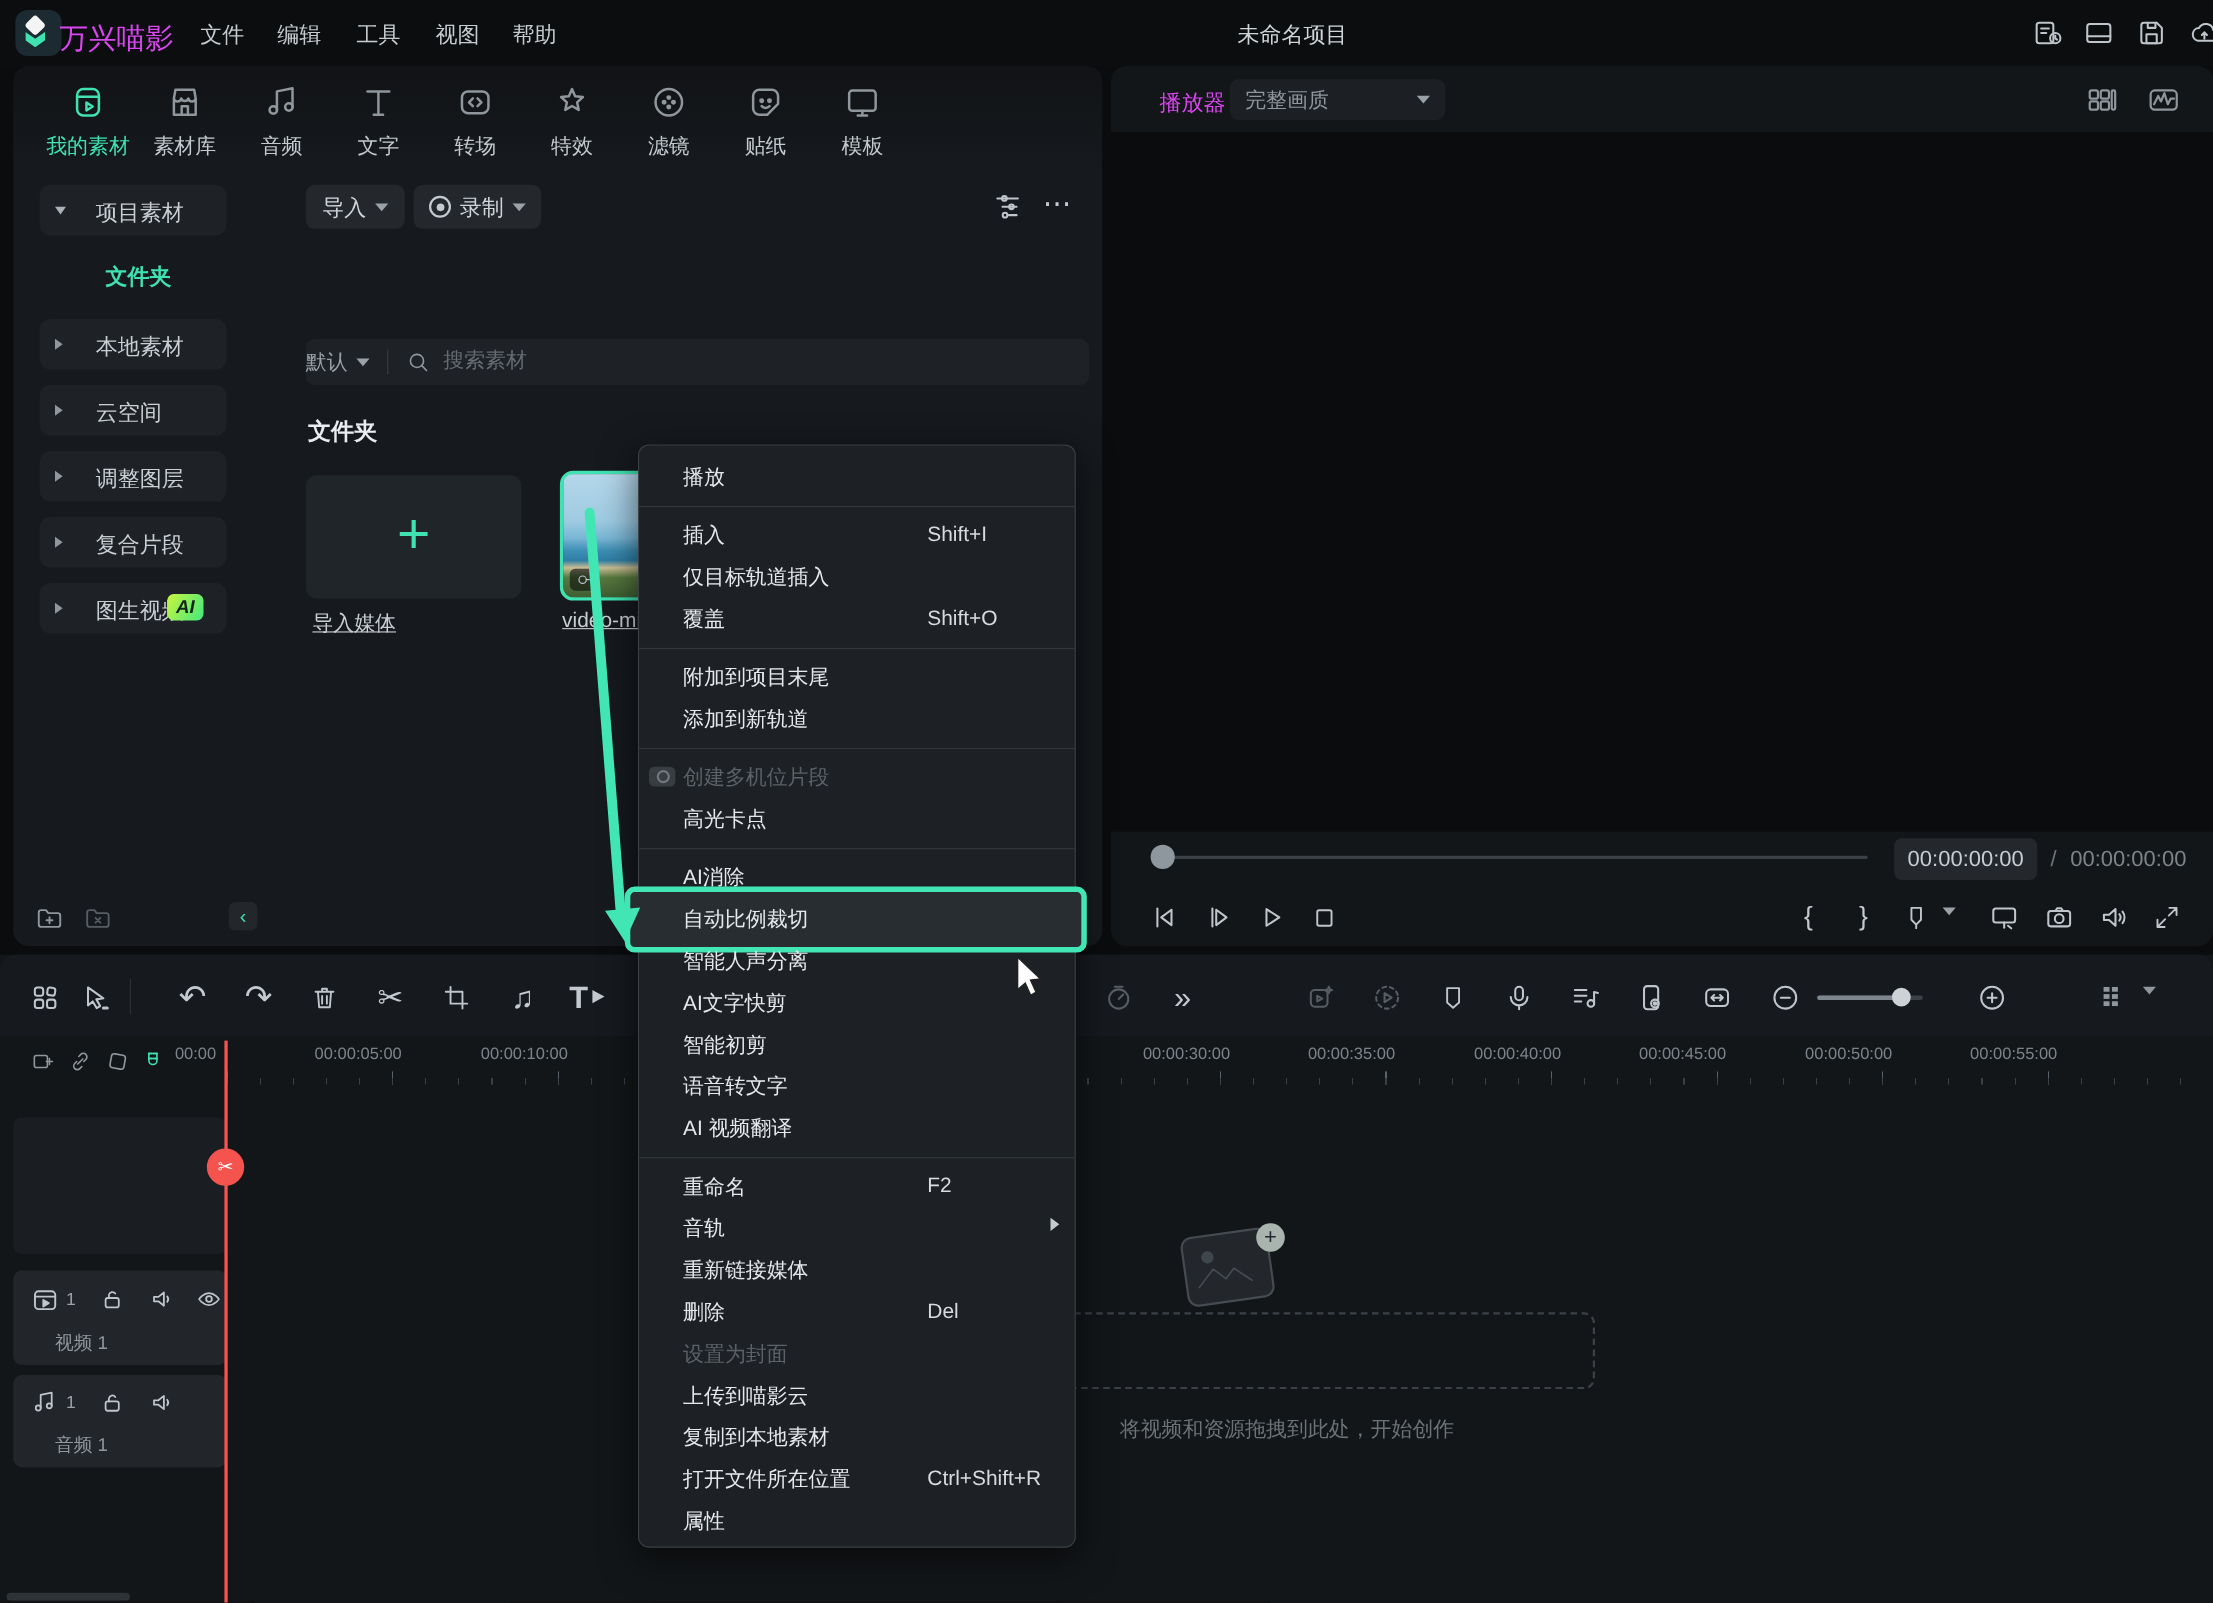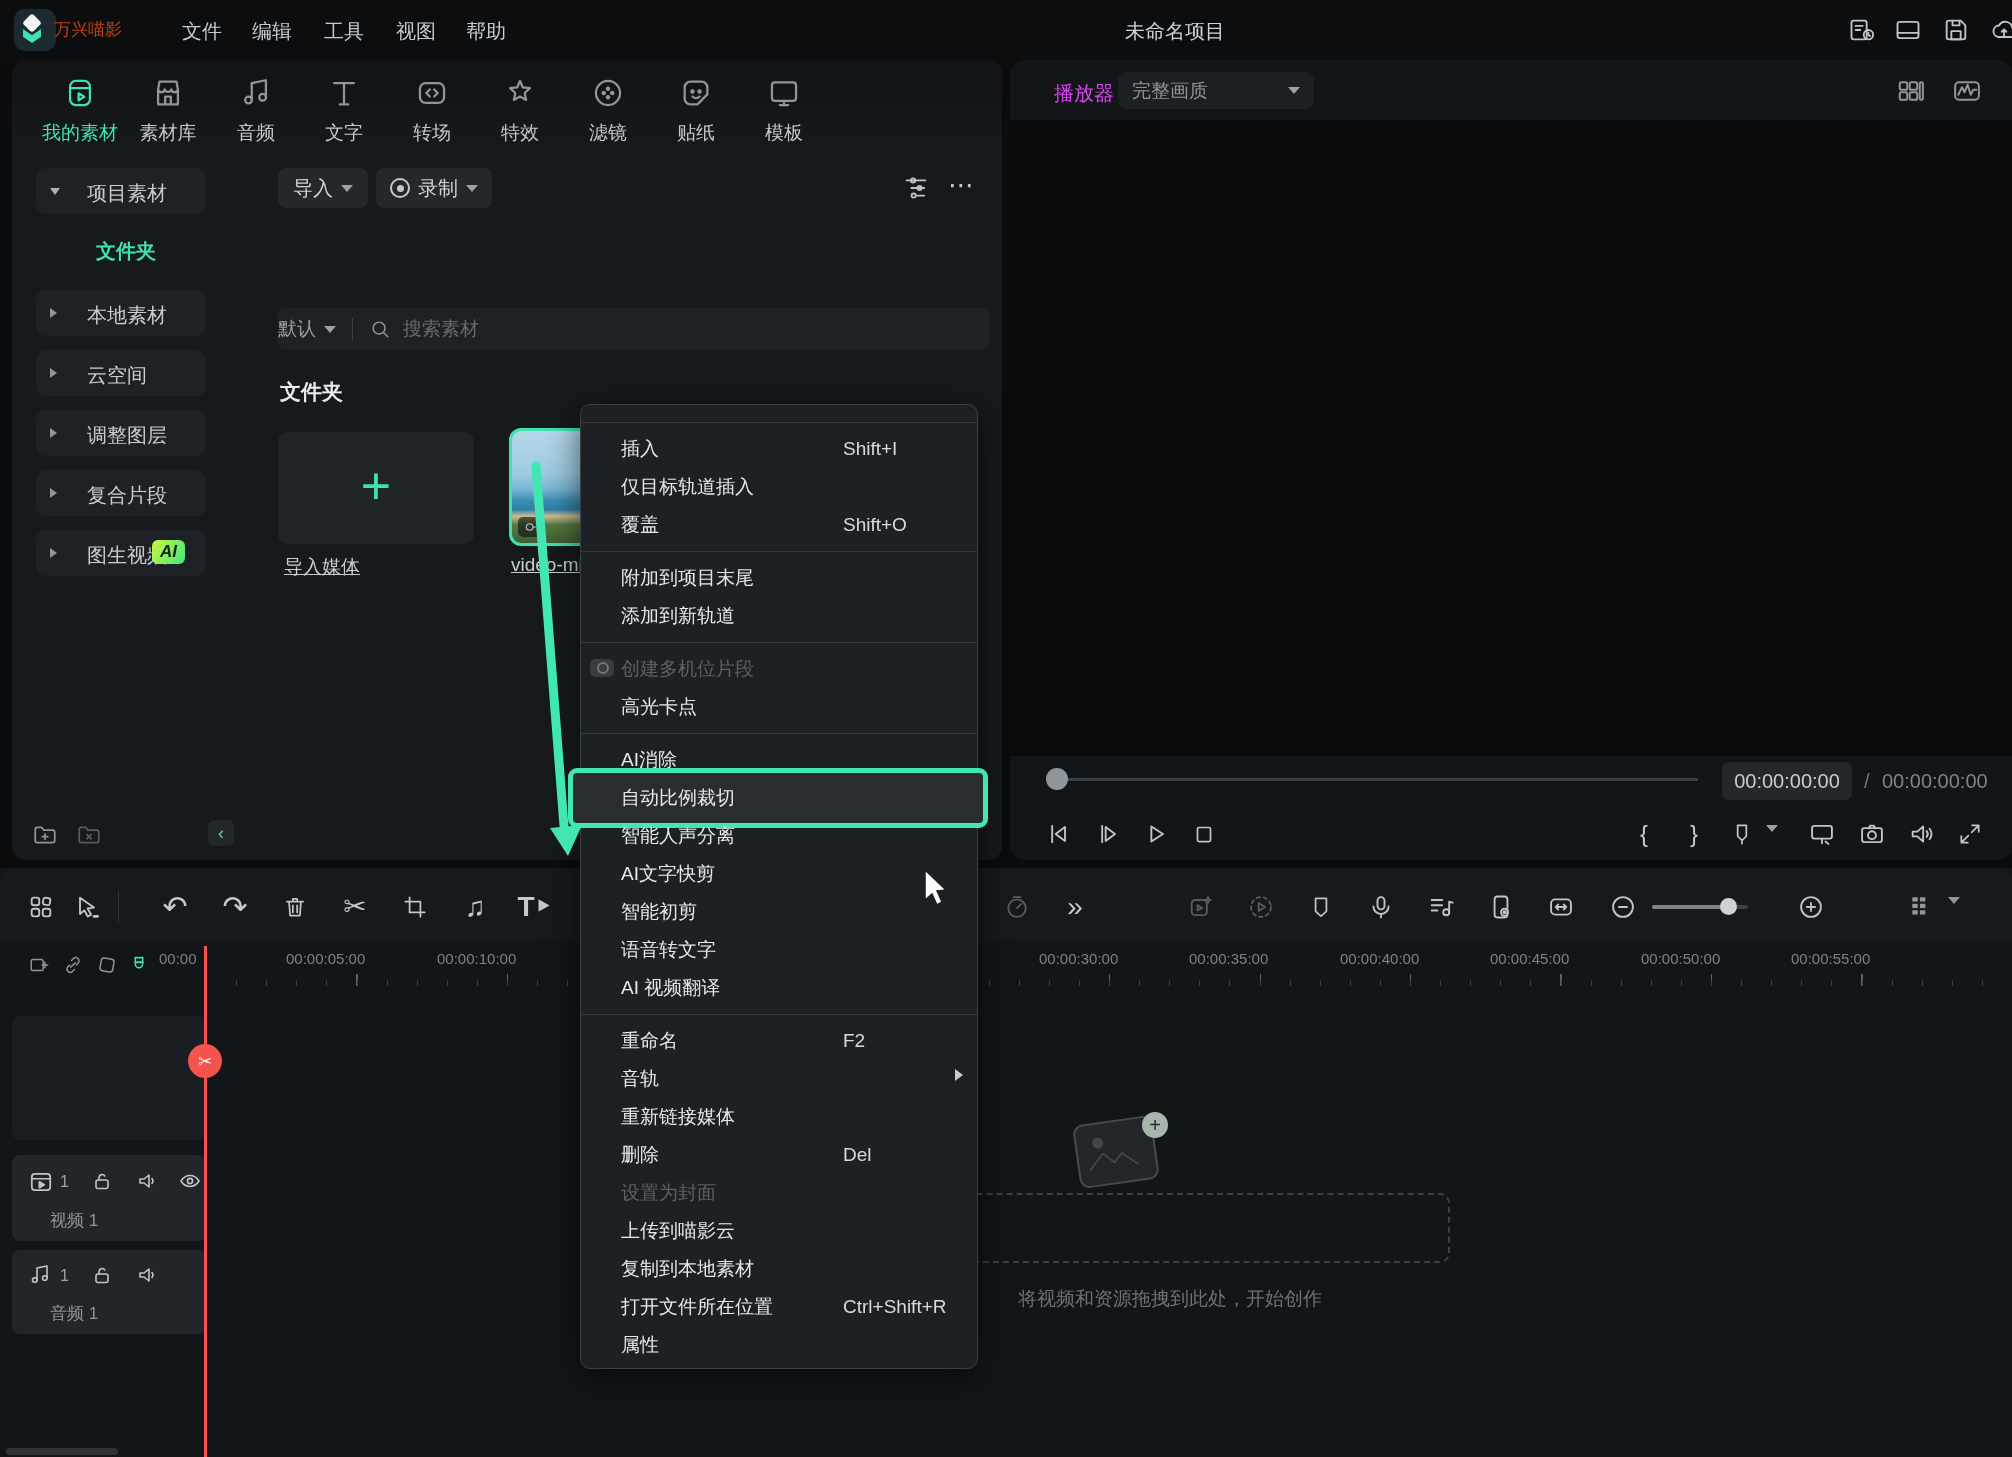--- a/index.html
+++ b/index.html
@@ -10,21 +10,21 @@
   .ic{fill:none;stroke:#bfc5cb;stroke-width:1.6;stroke-linecap:round;stroke-linejoin:round;}
   .ic.dim{stroke:#565c62;}
   .ic.teal{stroke:#3fe2b0;}
   .ic.gray{stroke:#8f969c;}
 
   
   #menubar{left:0;top:0;width:2012px;height:60px;background:#0b0d0f;}
   #logo{left:14px;top:9px;width:42px;height:42px;border-radius:11px;background:#1c2a31;}
   #logo .d1{position:absolute;left:11px;top:7px;width:14px;height:14px;background:#f2f5f4;transform:rotate(45deg);border-radius:3px;}
   #logo .d2{position:absolute;left:9px;top:20px;width:18px;height:14px;background:#3fe2b0;clip-path:polygon(0 0,50% 45%,100% 0,100% 55%,50% 100%,0 55%);}
-  .appname{left:54px;top:18px;font-size:17px;color:#c2410c;}
+  .appname{left:54px;top:18px;font-size:26px;color:#d946ef;}
   .mmenu{top:18px;font-size:20px;color:#c6cbd0;}
   #proj-title{left:1090px;top:18px;width:170px;text-align:center;font-size:20px;color:#cfd4d8;}
   .tb-ic{top:16px;width:28px;height:28px;}
 
   
   #left-panel{left:12px;top:60px;width:990px;height:800px;border-radius:14px;
     background:linear-gradient(180deg,#111316 0,#16191d 90px,#16191d 100%);}
   .tab{position:absolute;top:16px;width:120px;text-align:center;}
   .tab .tico{display:block;margin:0 auto;width:34px;height:34px;}
   .tab .tlb{display:block;margin-top:10px;font-size:19px;color:#c3c9ce;}
@@ -624,20 +624,23 @@
   </div>
   <div id="drop-plus">+</div>
   <div id="drop-text">将视频和资源拖拽到此处，开始创作</div>
 
   <div id="playhead"></div>
   <div id="ph-badge">✂</div>
   <div id="hscroll"></div>
 </div>
 
 <div id="ctx" class="ab">
+  <div class="mi">
+      <span>播放</span>
+    </div>
   <div class="msep"></div>
   <div class="mi">
       <span>插入</span>
       <span class="sc">Shift+I</span>
     </div>
   <div class="mi">
       <span>仅目标轨道插入</span>
     </div>
   <div class="mi">
       <span>覆盖</span>

